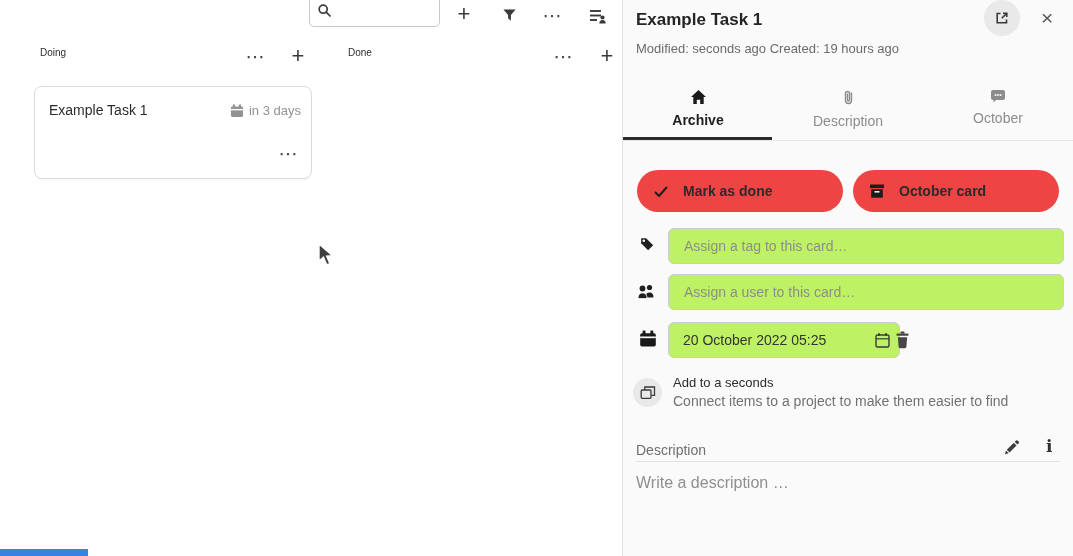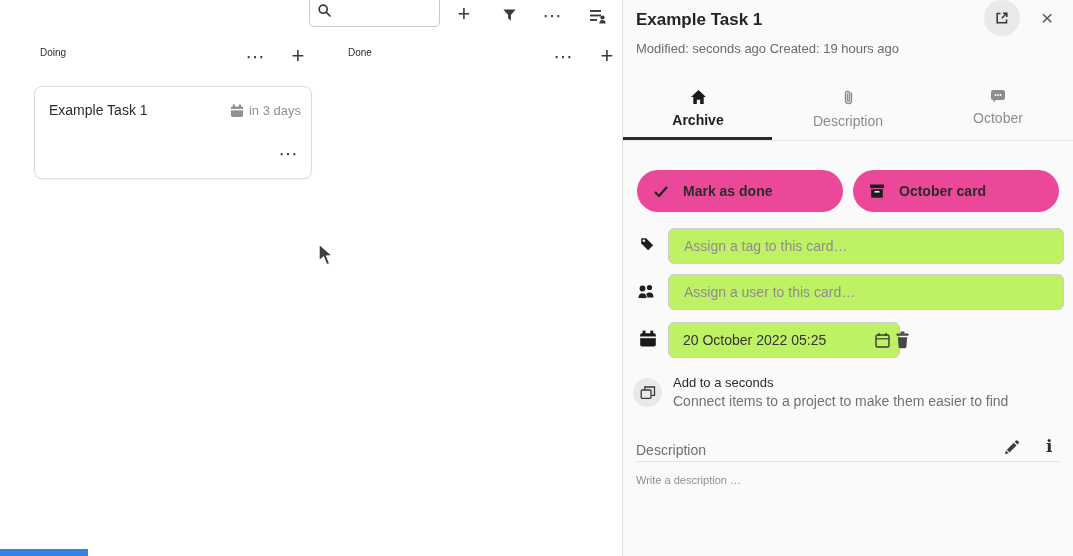--- a/index.html
+++ b/index.html
@@ -36,37 +36,37 @@
   .close-x { font-size:21px; color:#565656; background:none; border:none; line-height:1; }
 
   .tabs { left:0; top:85px; width:450px; height:52px; display:flex; }
   .tab { width:150px; display:flex; flex-direction:column; align-items:center; gap:7px;
     padding-top:4px; background:none; border:none; font-family:inherit; }
   .tab-label { font-size:14px; color:#8c8c8c; }
   .tab.active .tab-label { color:#1d1d1d; font-weight:bold; }
   .tab-underline { left:0; top:137px; width:149px; height:4px; background:#2a2a2a; }
   .tabs-baseline { left:0; top:140px; width:450px; height:1px; background:#e7e7e7; }
 
-  .pillbtn { height:42px; border-radius:21px; background:#ec4899; border:none;
+  .pillbtn { height:42px; border-radius:21px; background:#ef4444; border:none;
     display:flex; align-items:center; padding-left:16px; gap:14px; box-sizing:border-box;
     font-family:inherit; font-size:14px; font-weight:bold; color:#2b2b2b; }
 
   .entry { background:#bef264; border:1px solid #cdcdcd; border-radius:6px; box-sizing:border-box;
     height:36px; display:flex; align-items:center; }
   .entry input { border:none; outline:none; background:transparent; width:100%;
     font-family:inherit; font-size:14px; color:#333; padding:0 12px 0 15px; }
   .entry input::placeholder { color:#8d8d8d; opacity:1; }
   .date-text { font-size:14px; color:#333; padding-left:14px; flex:1; }
 
   .proj-title { font-size:13px; color:#2b2b2b; }
   .proj-sub { font-size:14px; color:#717171; }
 
   .desc-label { font-size:14px; color:#6f6f6f; }
   .desc-divider { left:13px; top:461px; width:424px; height:1px; background:#e2e2e2; }
-  .desc-placeholder { font-size:11px; color:#8f8f8f; }
+  .desc-placeholder { font-size:16px; color:#8f8f8f; }
   .info-glyph { font-family:"DejaVu Serif", serif; font-weight:bold; font-size:17px; color:#2f2f2f;
     background:none; border:none; line-height:1; }
 </style>
 </head>
 <body>
 
 <div class="app">
 
   <div class="abs search-entry">
     <span style="display:flex;">

